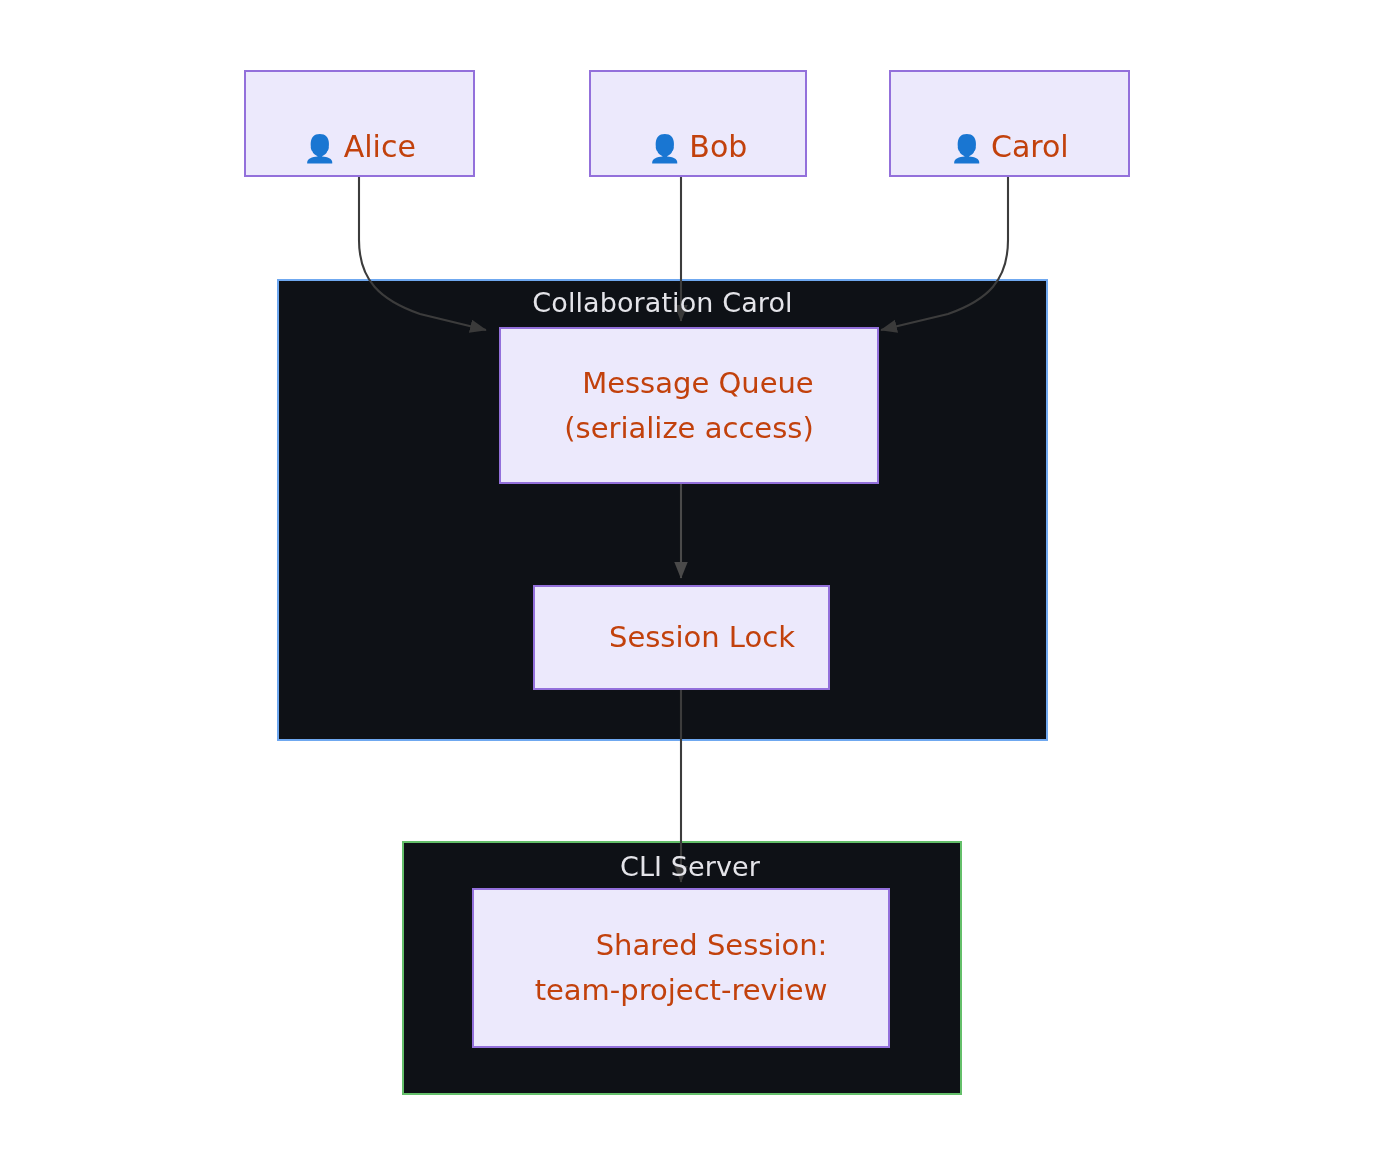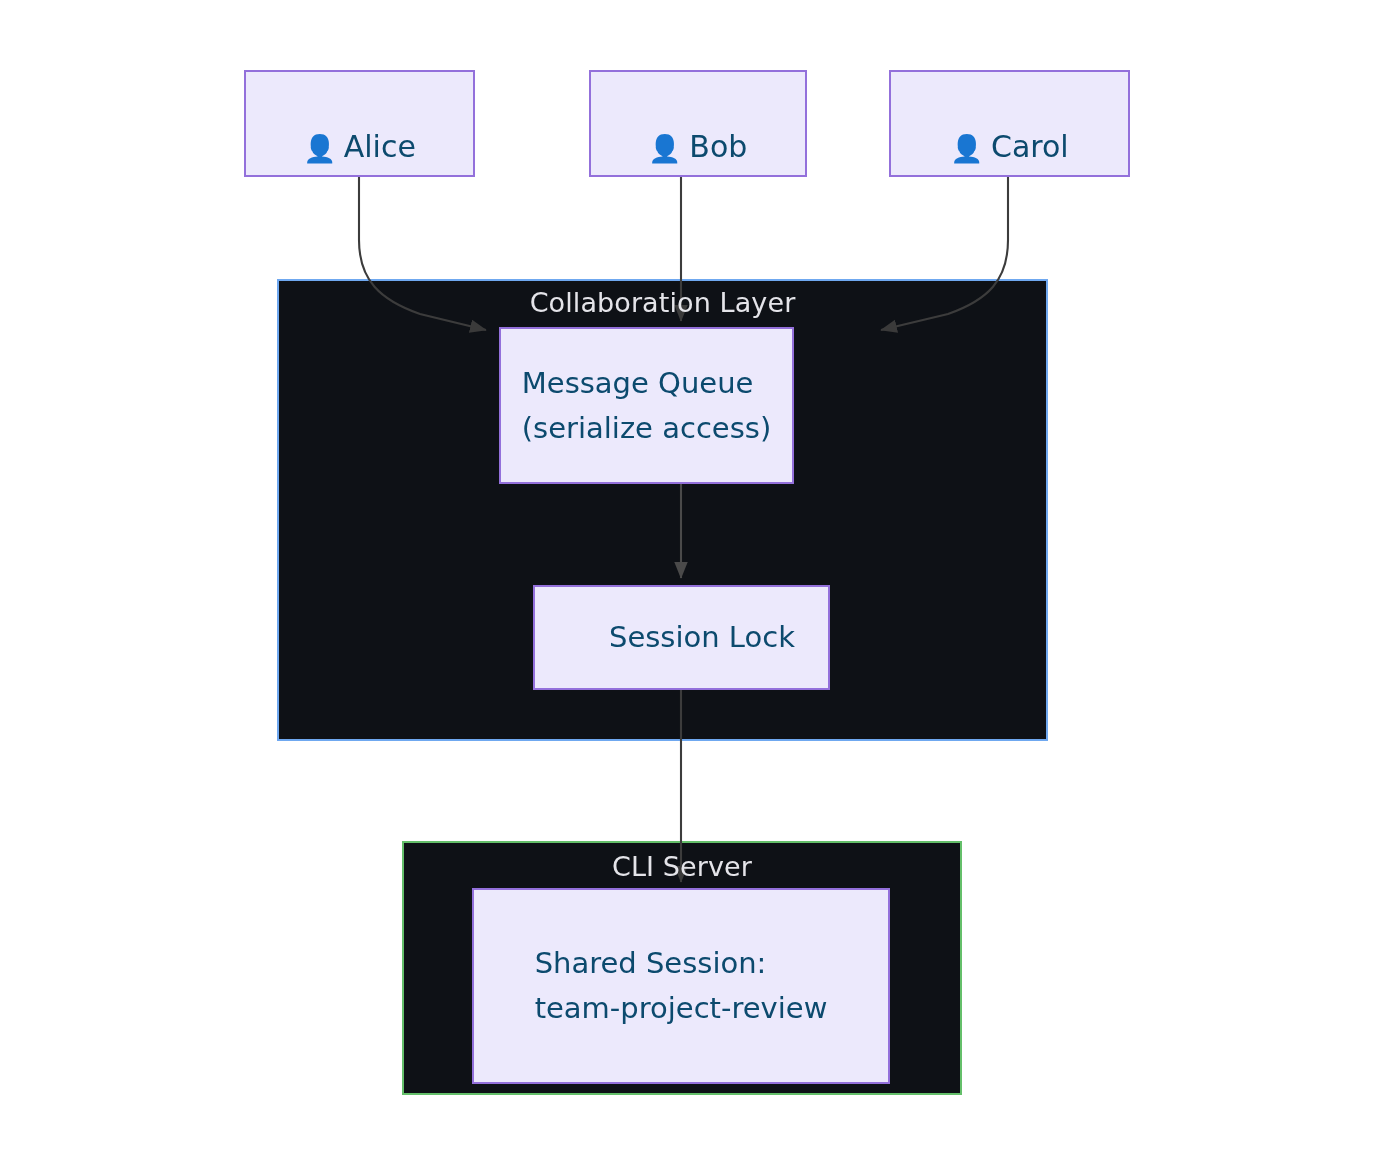--- a/index.html
+++ b/index.html
@@ -44,22 +44,22 @@
     white-space: nowrap;
   }
   .node {
     position: absolute;
     box-sizing: border-box;
     background: #ece9fc;
     border: 2.2px solid #9370db;
     display: flex;
     align-items: center;
     justify-content: center;
-    text-align: left;
-    color: #0c4a6e;
+    text-align: right;
+    color: #c2410c;
     font-size: 29px;
     line-height: 1.55;
     font-family: "DejaVu Sans", "Liberation Sans", sans-serif;
   }
   .node-label {
     display: block;
     white-space: pre-line;
     padding: 0 6px;
   }
   .person-icon {
@@ -95,49 +95,49 @@
 
     <path d="M681,177 L681,321" fill="none" stroke="#3c3c3c" stroke-width="2.1" marker-end="url(#arrow-dark)"></path>
 
     <path d="M1008,177 L1008,240 C1008,280 988,300 948,314 L881,330" fill="none" stroke="#3c3c3c" stroke-width="2.1" marker-end="url(#arrow-dark)"></path>
 
     <path d="M681,484 L681,578" fill="none" stroke="#4a4a4a" stroke-width="2.1" marker-end="url(#arrow-light)"></path>
 
     <path d="M681,690 L681,882" fill="none" stroke="#3c3c3c" stroke-width="2.1" marker-end="url(#arrow-dark)"></path>
   </svg>
 
-  <div class="subgraph-title" style="left:277px; width:771px; top:287px;">Collaboration Layer</div>
+  <div class="subgraph-title" style="left:277px; width:771px; top:287px;">Collaboration Carol</div>
 
-  <div class="subgraph-title" style="left:402px; width:560px; top:851px;">CLI Server</div>
+  <div class="subgraph-title" style="left:402px; width:560px; top:851px;padding-left:8px;">CLI Server</div>
 
   <div class="node user-node" style="left:244px; top:70px; width:231px; height:107px;">
     <span class="node-label">
       <span class="person-icon">👤</span><span>Alice</span>
     </span>
   </div>
 
   <div class="node user-node" style="left:574px; top:70px; width:218px; height:107px;margin-left:15px;">
     <span class="node-label">
       <span class="person-icon">👤</span><span>Bob</span>
     </span>
   </div>
 
   <div class="node user-node" style="left:889px; top:70px; width:241px; height:107px;">
     <span class="node-label">
       <span class="person-icon">👤</span><span>Carol</span>
     </span>
   </div>
 
-  <div class="node" style="left:499px; top:327px; width:295px; height:157px;">
+  <div class="node" style="left:499px; top:327px; width:380px; height:157px;">
     <span class="node-label">Message Queue
 (serialize access)</span>
   </div>
 
   <div class="node" style="left:533px; top:585px; width:297px; height:105px;padding-left:41px;">
     <span class="node-label">Session Lock</span>
   </div>
 
-  <div class="node" style="left:472px; top:888px; width:418px; height:196px;">
+  <div class="node" style="left:472px; top:888px; width:418px; height:160px;">
     <span class="node-label">Shared Session:
 team-project-review</span>
   </div>
 
 </div>
 
 </body></html>

